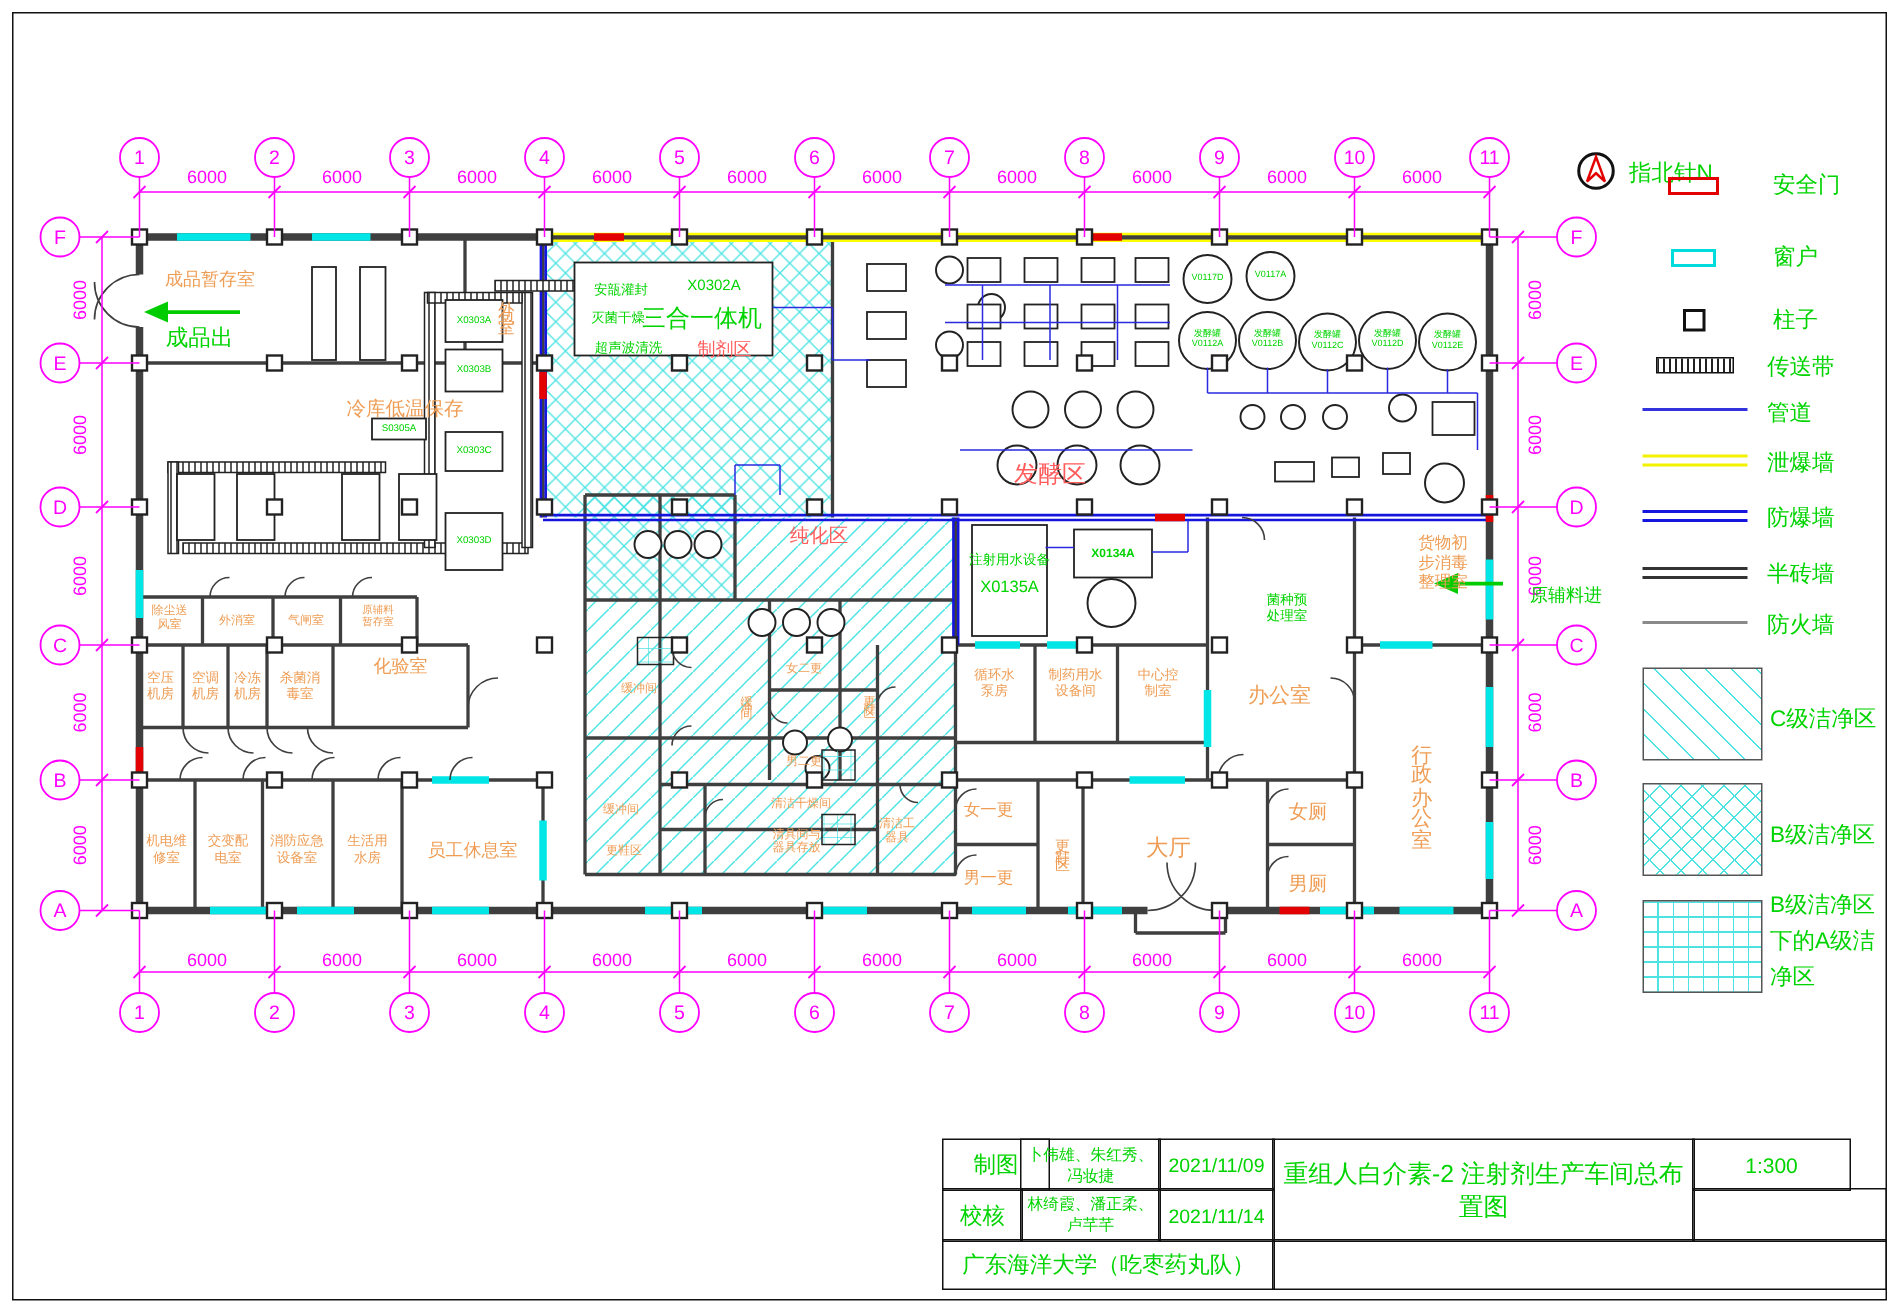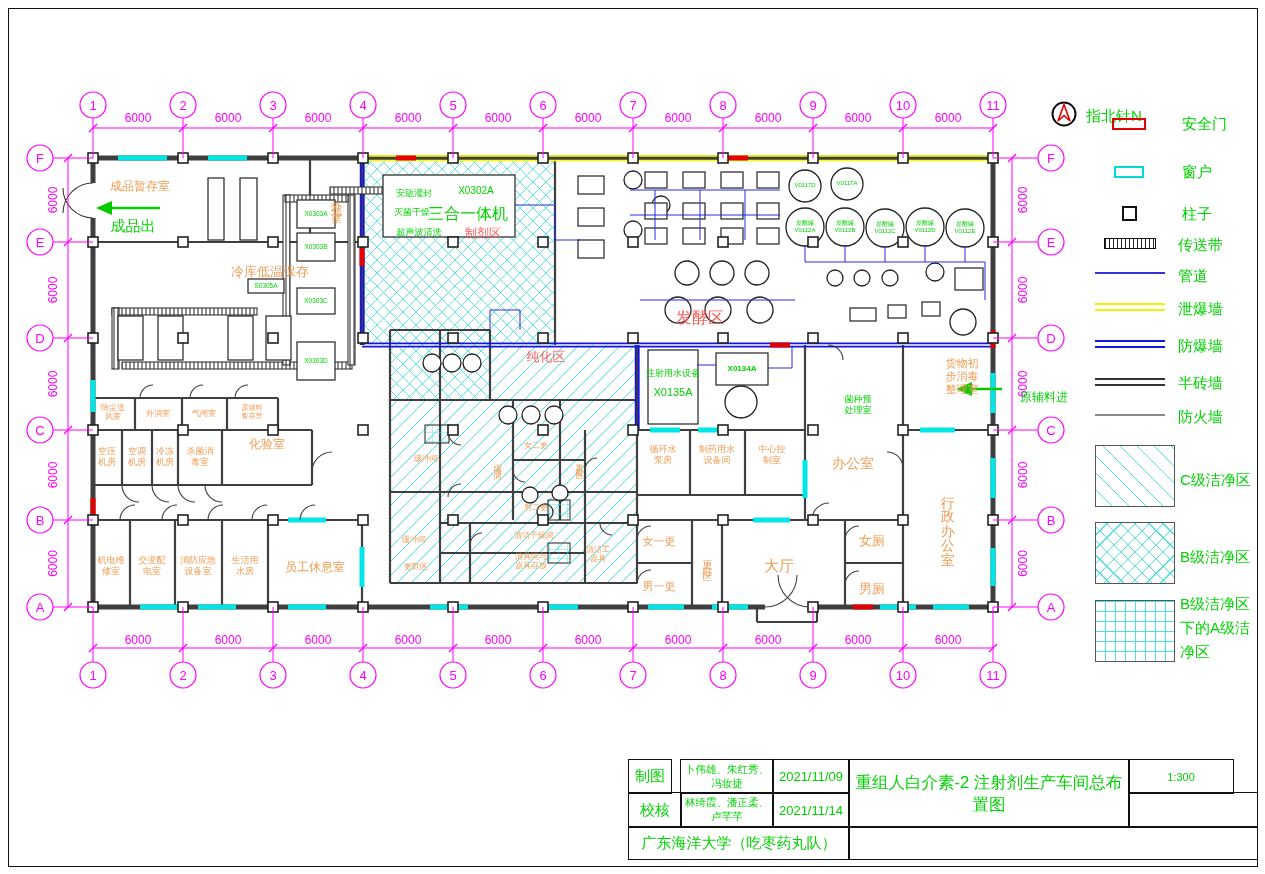--- a/index.html
+++ b/index.html
@@ -563,25 +563,25 @@
     <div class="zone zb" style="left:1095px;top:522px"></div>
     <div class="leg-label" style="left:1180px;top:545px">B级洁净区</div>
 
     <div class="zone za" style="left:1095px;top:600px"></div>
     <div class="leg-label" style="left:1180px;top:592px">B级洁净区
 下的A级洁
 净区</div>
   </div>
 
   <div>
-    <div class="tb" style="left:628px;top:759px;width:44px;height:35px;font-size:15px">制图</div>
+    <div class="tb" style="left:628px;top:759px;width:72px;height:35px;font-size:15px">制图</div>
     <div class="tb" style="left:680px;top:759px;width:94px;height:35px;font-size:10.5px">卜伟雄、朱红秀、冯妆捷</div>
     <div class="tb" style="left:772px;top:759px;width:78px;height:35px;font-size:13px">2021/11/09</div>
     <div class="tb" style="left:628px;top:792px;width:54px;height:36px;font-size:15px">校核</div>
     <div class="tb" style="left:680px;top:792px;width:94px;height:36px;font-size:10.5px">林绮霞、潘正柔、卢芊芊</div>
     <div class="tb" style="left:772px;top:792px;width:78px;height:36px;font-size:13px">2021/11/14</div>
     <div class="tb" style="left:628px;top:826px;width:222px;height:34px;font-size:15px">广东海洋大学（吃枣药丸队）</div>
     <div class="tb" style="left:848px;top:759px;width:282px;height:69px;font-size:16.5px">重组人白介素-2 注射剂生产车间总布置图</div>
-    <div class="tb" style="left:1128px;top:759px;width:106px;height:35px;font-size:11px">1:300</div>
+    <div class="tb" style="left:1128px;top:759px;width:106px;height:35px;font-size:14px">1:300</div>
     <div class="tb" style="left:1128px;top:792px;width:130px;height:36px"></div>
     <div class="tb" style="left:848px;top:826px;width:410px;height:34px"></div>
   </div>
 </div>
 
 </body></html>

